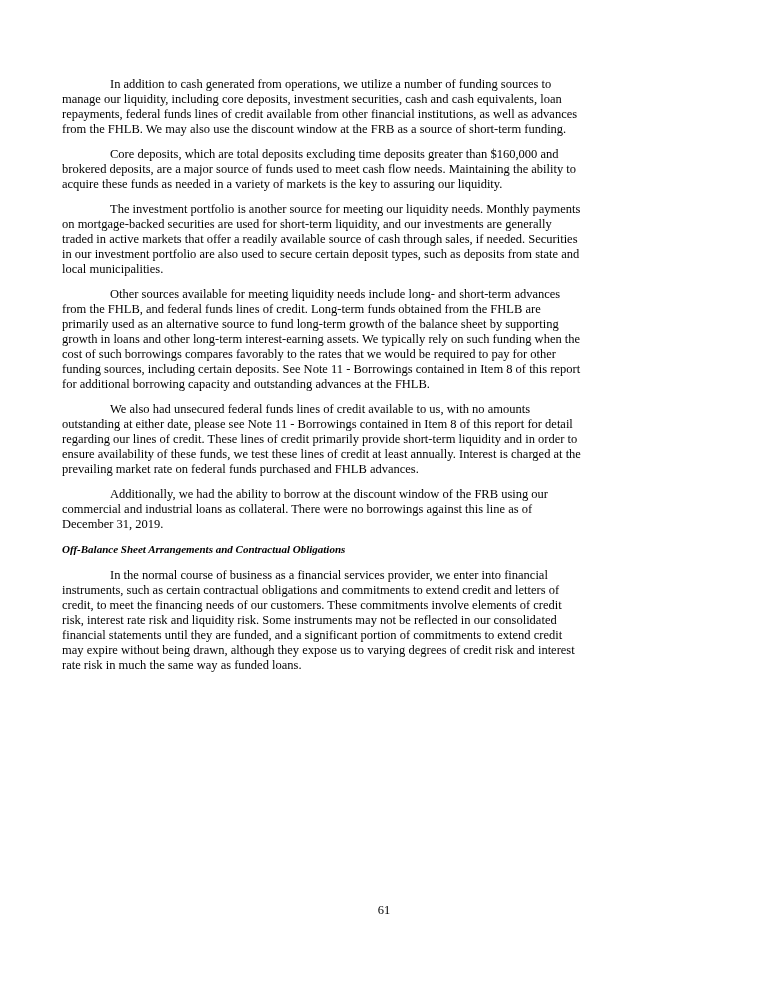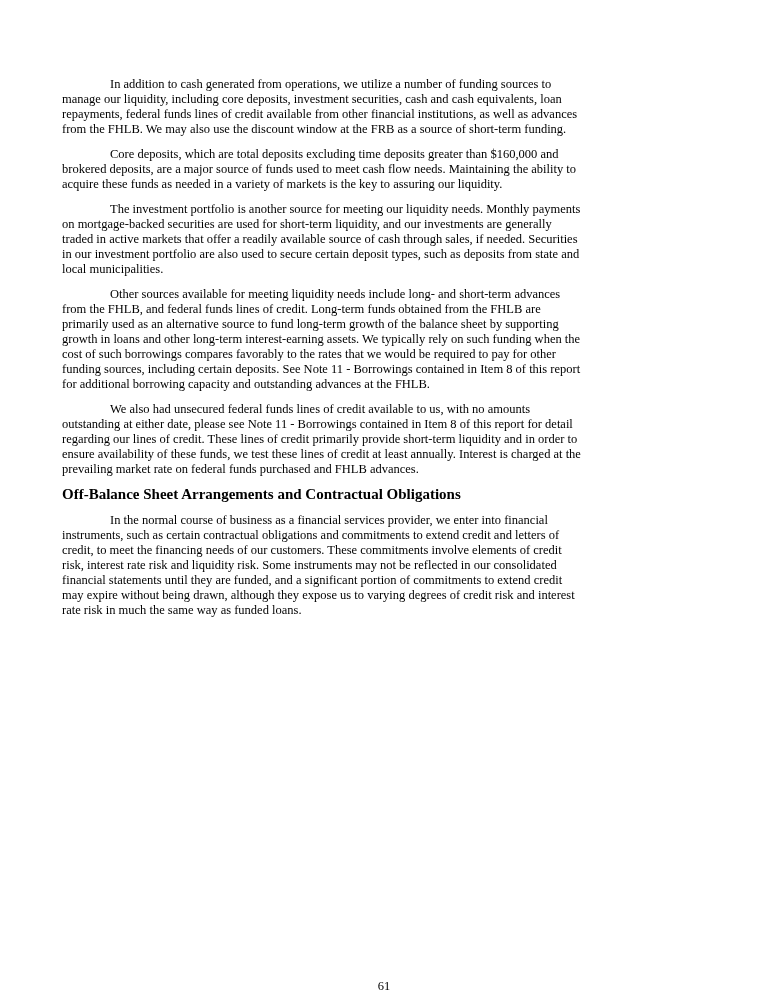--- a/index.html
+++ b/index.html
@@ -28,43 +28,45 @@
   .para {
     margin: 0 0 10px 0;
     font-size: 12.5px;
     line-height: 15px;
     text-indent: 48px;
     text-align: left;
     color: #000000;
   }
   .section-heading {
     margin: 0 0 11px 0;
-    font-size: 15px;
+    font-size: 11px;
     line-height: 15px;
     font-weight: bold;
+    font-style: italic;
     text-indent: 0;
     color: #000000;
   }
   .page-number {
     position: absolute;
-    top: 979px;
+    top: 903px;
     left: 0;
     width: 768px;
     text-align: center;
     font-size: 12.5px;
     line-height: 15px;
     color: #000000;
   }
 </style>
 </head>
 <body>
 
 <div class="page">
   <p class="para">In addition to cash generated from operations, we utilize a number of funding sources to manage our liquidity, including core deposits, investment securities, cash and cash equivalents, loan repayments, federal funds lines of credit available from other financial institutions, as well as advances from the FHLB. We may also use the discount window at the FRB as a source of short-term funding.</p>
   <p class="para">Core deposits, which are total deposits excluding time deposits greater than $160,000 and brokered deposits, are a major source of funds used to meet cash flow needs. Maintaining the ability to acquire these funds as needed in a variety of markets is the key to assuring our liquidity.</p>
   <p class="para">The investment portfolio is another source for meeting our liquidity needs. Monthly payments on mortgage-backed securities are used for short-term liquidity, and our investments are generally traded in active markets that offer a readily available source of cash through sales, if needed. Securities in our investment portfolio are also used to secure certain deposit types, such as deposits from state and local municipalities.</p>
   <p class="para">Other sources available for meeting liquidity needs include long- and short-term advances from the FHLB, and federal funds lines of credit. Long-term funds obtained from the FHLB are primarily used as an alternative source to fund long-term growth of the balance sheet by supporting growth in loans and other long-term interest-earning assets. We typically rely on such funding when the cost of such borrowings compares favorably to the rates that we would be required to pay for other funding sources, including certain deposits. See Note 11 - Borrowings contained in Item 8 of this report for additional borrowing capacity and outstanding advances at the FHLB.</p>
   <p class="para">We also had unsecured federal funds lines of credit available to us, with no amounts outstanding at either date, please see Note 11 - Borrowings contained in Item 8 of this report for detail regarding our lines of credit. These lines of credit primarily provide short-term liquidity and in order to ensure availability of these funds, we test these lines of credit at least annually. Interest is charged at the prevailing market rate on federal funds purchased and FHLB advances.</p>
+  <p class="para">Additionally, we had the ability to borrow at the discount window of the FRB using our commercial and industrial loans as collateral. There were no borrowings against this line as of December 31, 2019.</p>
   <h3 class="section-heading">Off-Balance Sheet Arrangements and Contractual Obligations</h3>
   <p class="para">In the normal course of business as a financial services provider, we enter into financial instruments, such as certain contractual obligations and commitments to extend credit and letters of credit, to meet the financing needs of our customers. These commitments involve elements of credit risk, interest rate risk and liquidity risk. Some instruments may not be reflected in our consolidated financial statements until they are funded, and a significant portion of commitments to extend credit may expire without being drawn, although they expose us to varying degrees of credit risk and interest rate risk in much the same way as funded loans.</p>
 </div>
 
 <div class="page-number">61</div>
 
 </body></html>

